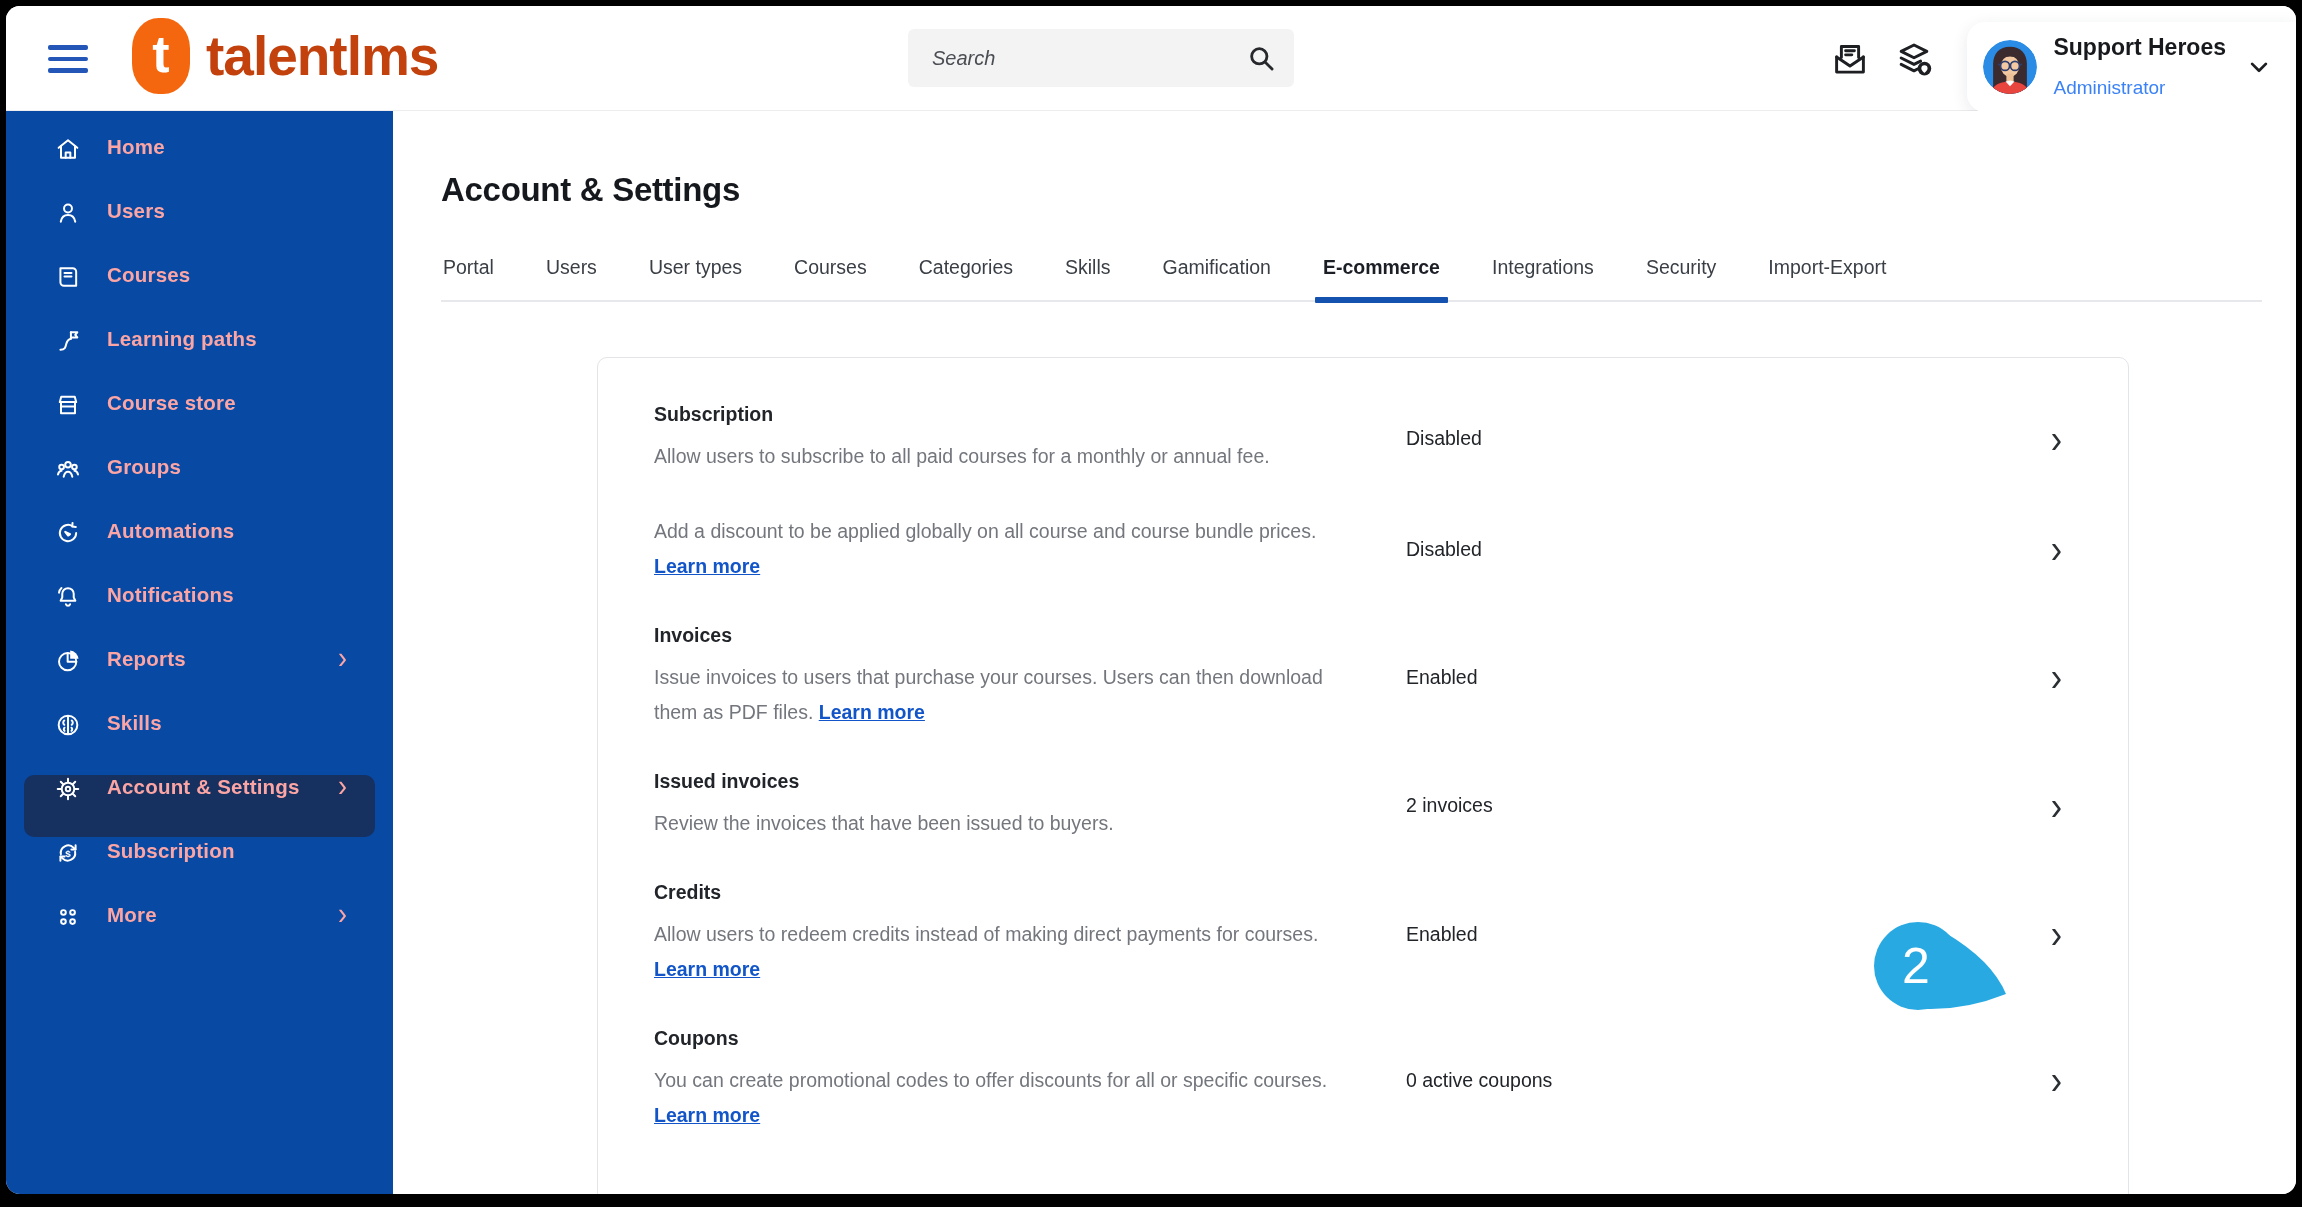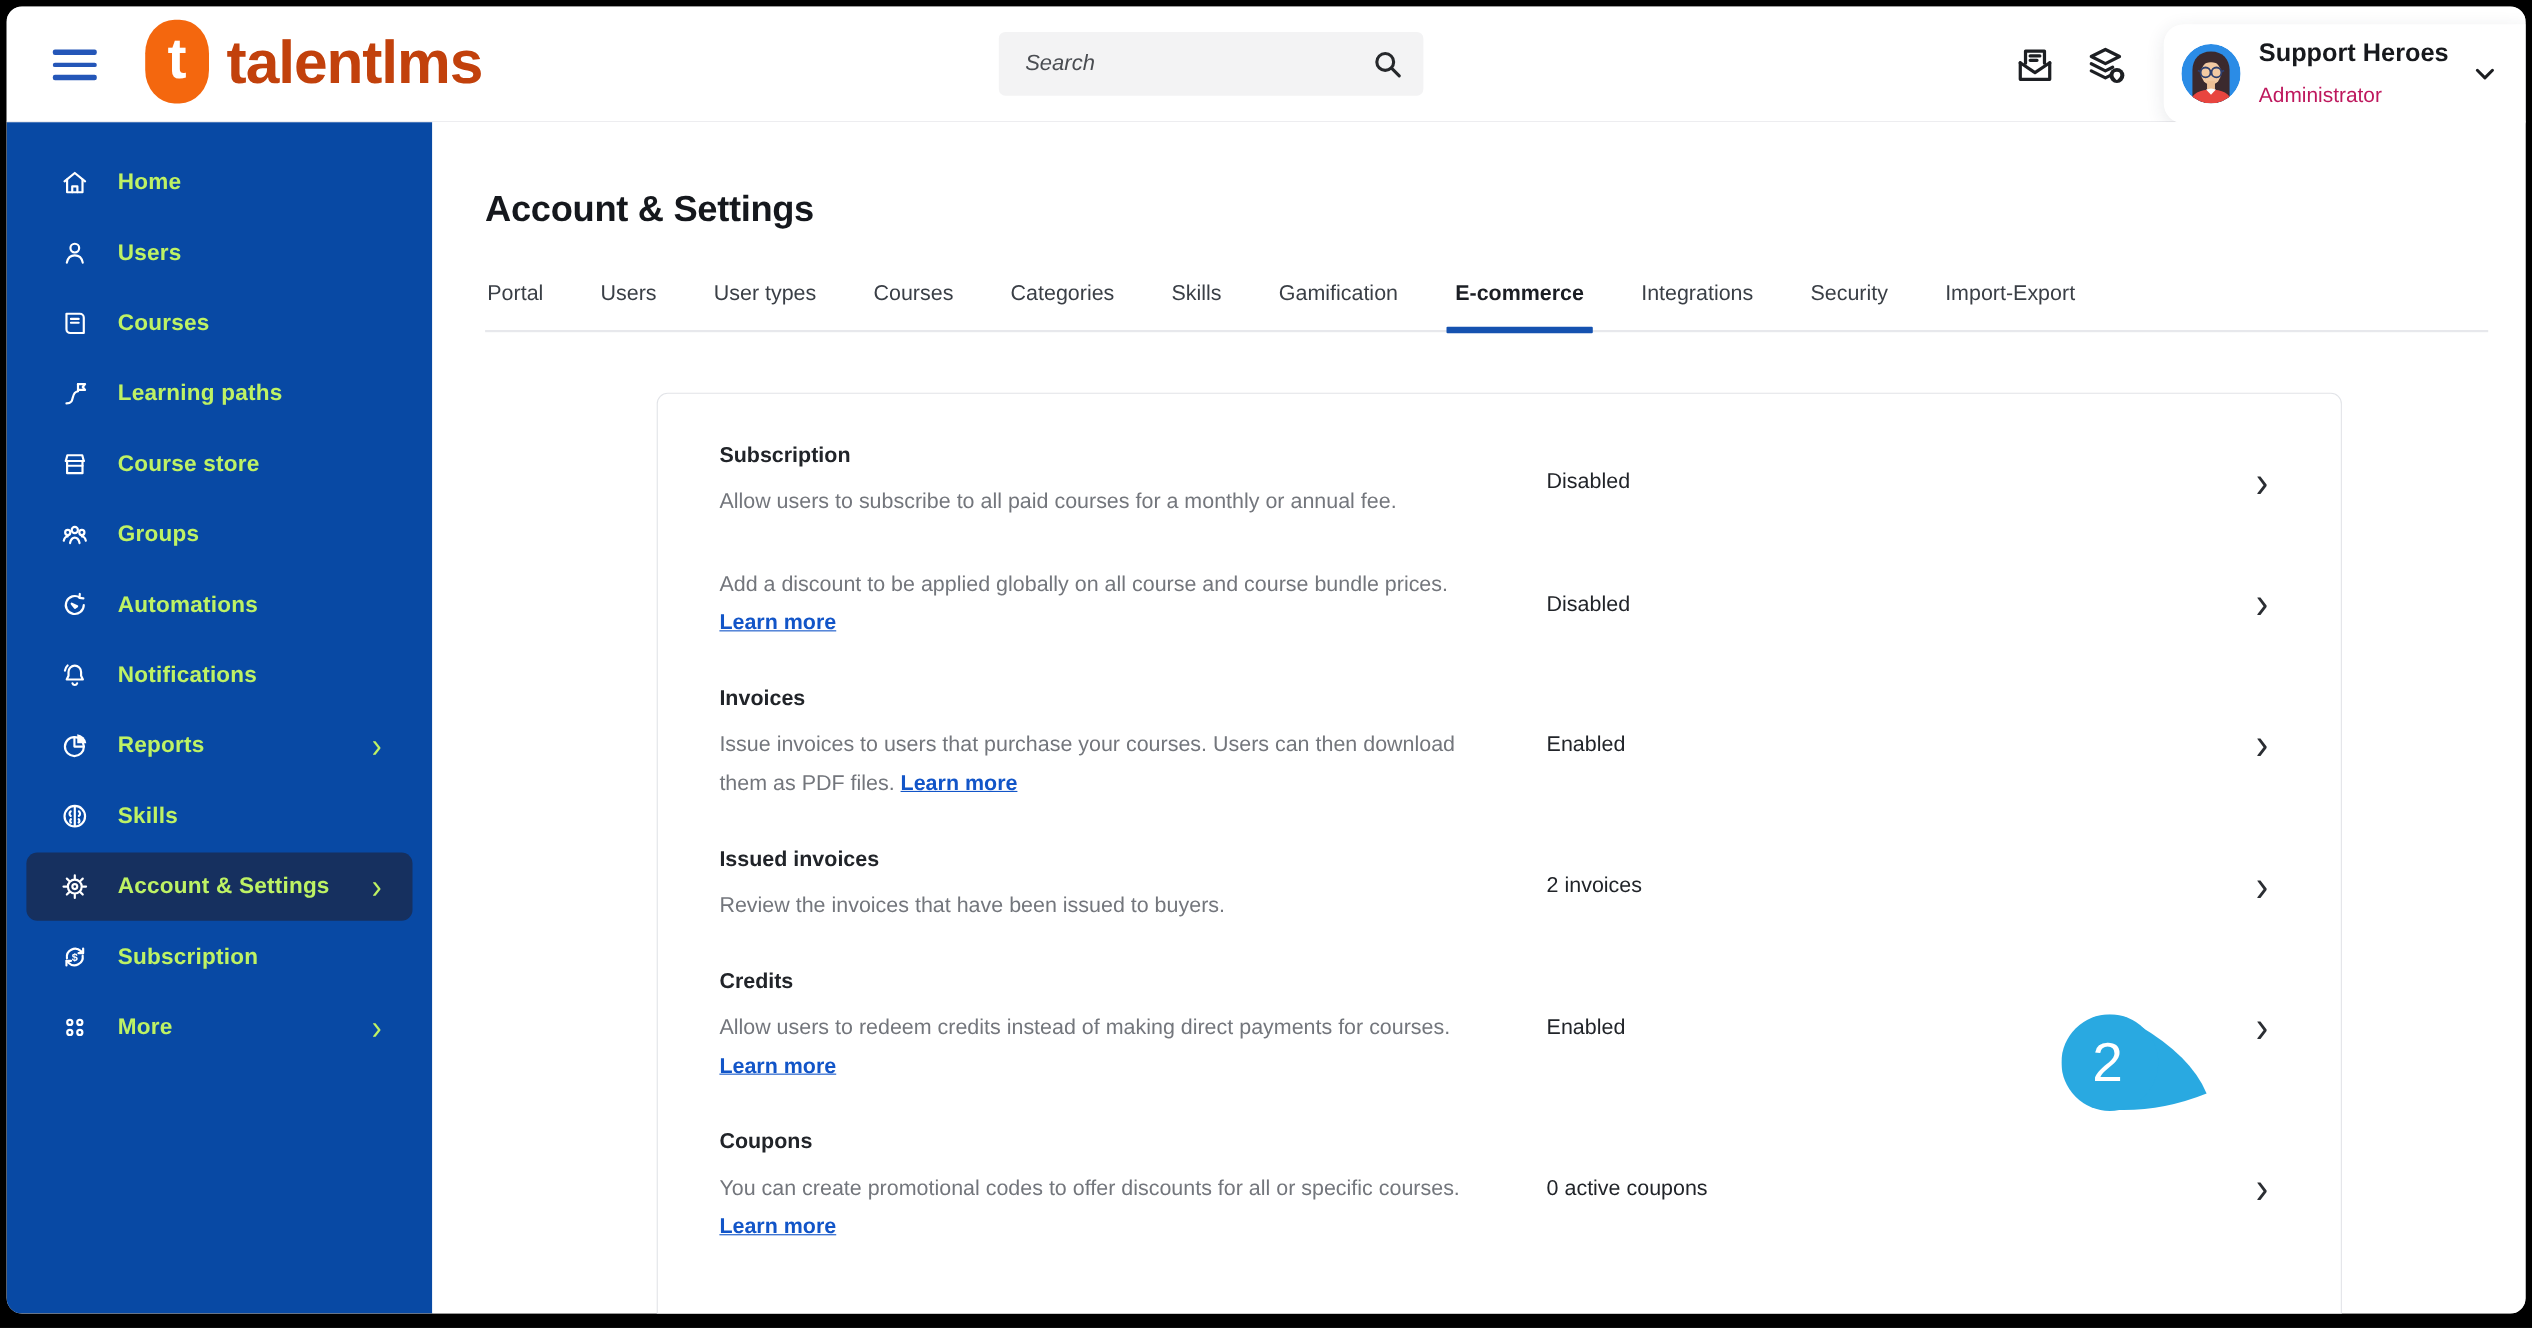--- a/index.html
+++ b/index.html
@@ -26,28 +26,28 @@
   .searchbox input::placeholder{color:#4a4d52;opacity:1;}
   .top-icon{position:absolute;top:32px;width:44px;height:44px;border:0;background:none;padding:0;cursor:pointer;}
   .top-icon.inbox{left:1822px;}
   .top-icon.layers{left:1886px;}
   .user-chip{position:absolute;right:0;top:16px;height:90px;min-width:324px;background:#fff;
     border-radius:18px 0 0 18px;box-shadow:0 4px 16px rgba(40,50,70,.10);display:flex;
     align-items:center;padding:0 22px 0 16px;cursor:pointer;}
   .avatar{width:54px;height:54px;border-radius:50%;flex:0 0 auto;}
   .user-text{margin-left:16px;line-height:1.2;}
   .user-name{font-size:23px;font-weight:700;color:#17191d;}
-  .user-role{font-size:19px;color:#be185d;margin-top:16px;}
+  .user-role{font-size:19px;color:#3b82f6;margin-top:16px;}
   .user-caret{margin-left:auto;padding-left:18px;display:flex;}
 
   
   .body{display:flex;height:calc(100% - 105px);}
   .sidebar{width:387px;background:#0849a4;padding-top:22px;flex:0 0 auto;}
-  .side-item{display:flex;align-items:center;height:62px;margin:2px 18px;padding:0 28px 0 30px;
-    border-radius:10px;color:#bef264;cursor:pointer;}
+  .side-item{display:flex;height:62px;margin:2px 18px;padding:0 28px 0 30px;
+    border-radius:10px;color:#fca5a5;cursor:pointer;}
   .side-item.active{background:#16305f;}
   .side-item .icn{width:28px;height:28px;flex:0 0 auto;display:flex;}
   .side-item .icn svg{width:28px;height:28px;}
   .side-item .lbl{margin-left:25px;font-size:20.5px;font-weight:600;letter-spacing:.2px;}
   .side-item .chev{margin-left:auto;font-size:27px;font-weight:400;line-height:1;transform:scaleY(1.15);}
 
   .main{flex:1;position:relative;background:#fff;padding:0 34px 0 48px;}
   .page-title{margin:60px 0 0;font-size:33px;font-weight:700;color:#15181d;letter-spacing:-.3px;}
   .tabbar{display:flex;gap:48px;margin-top:47px;border-bottom:2px solid #e7e8ec;}
   .tab{position:relative;border:0;background:none;padding:0 2px 21px;font-family:inherit;

